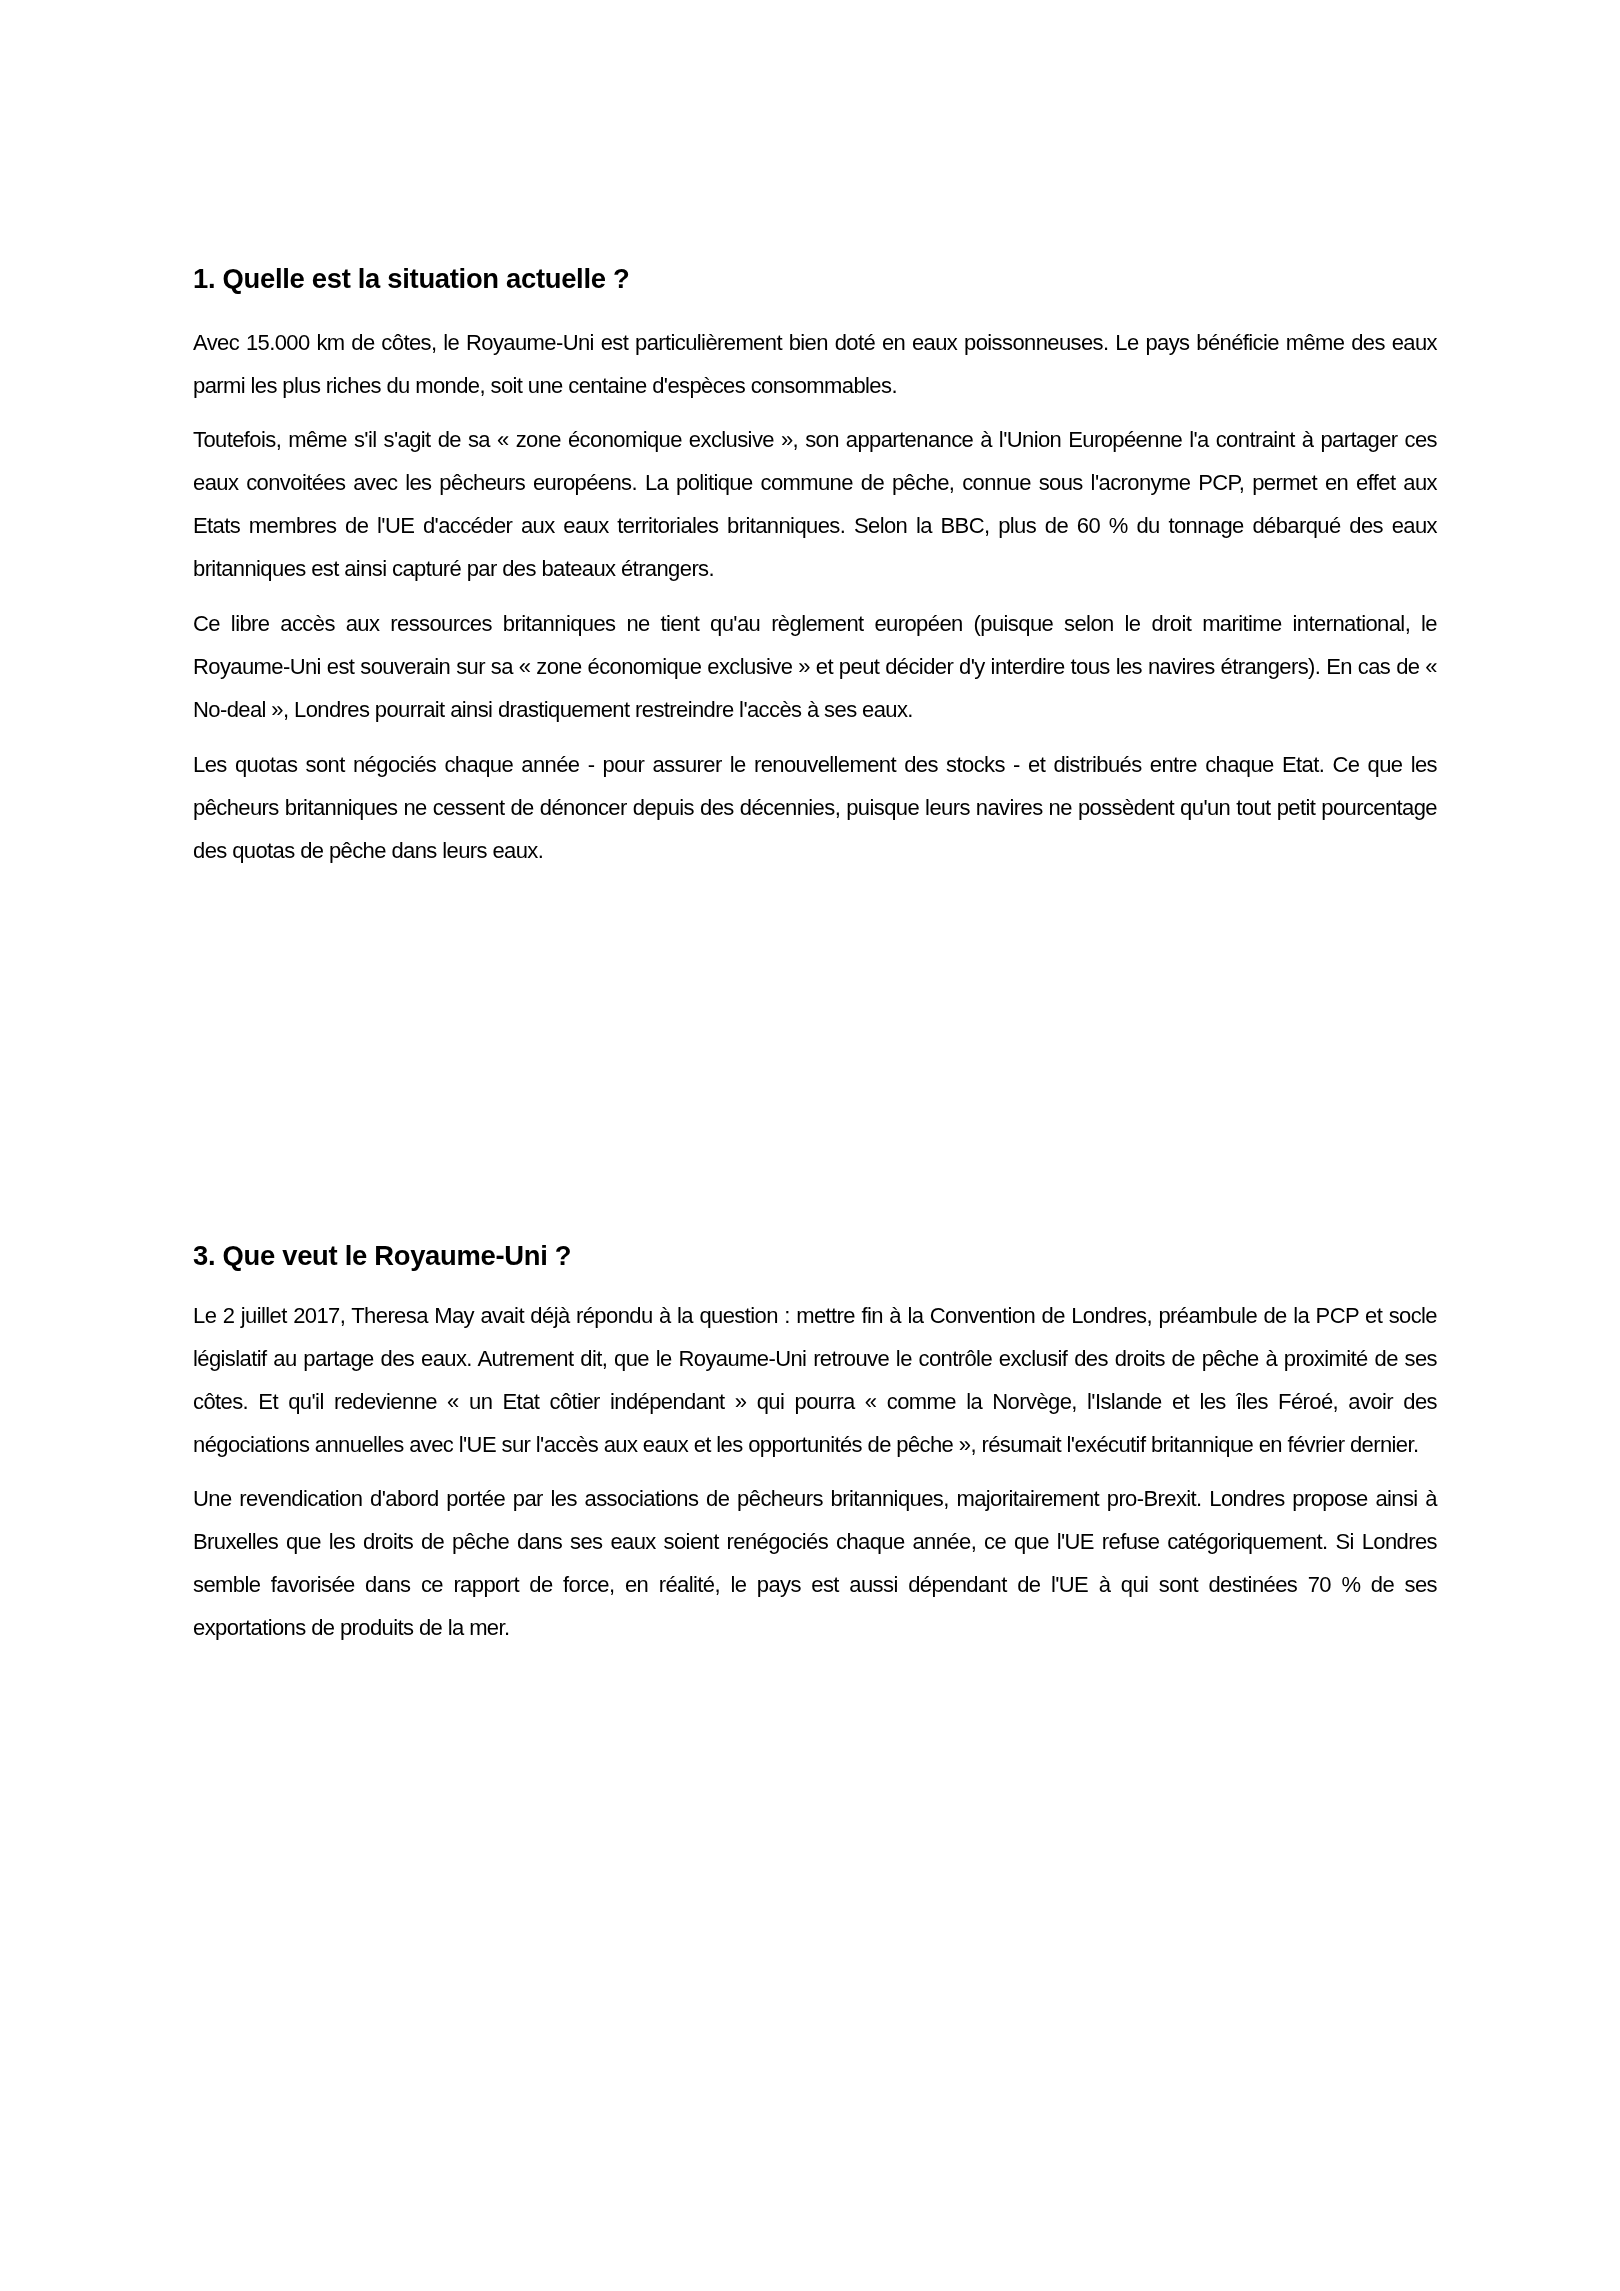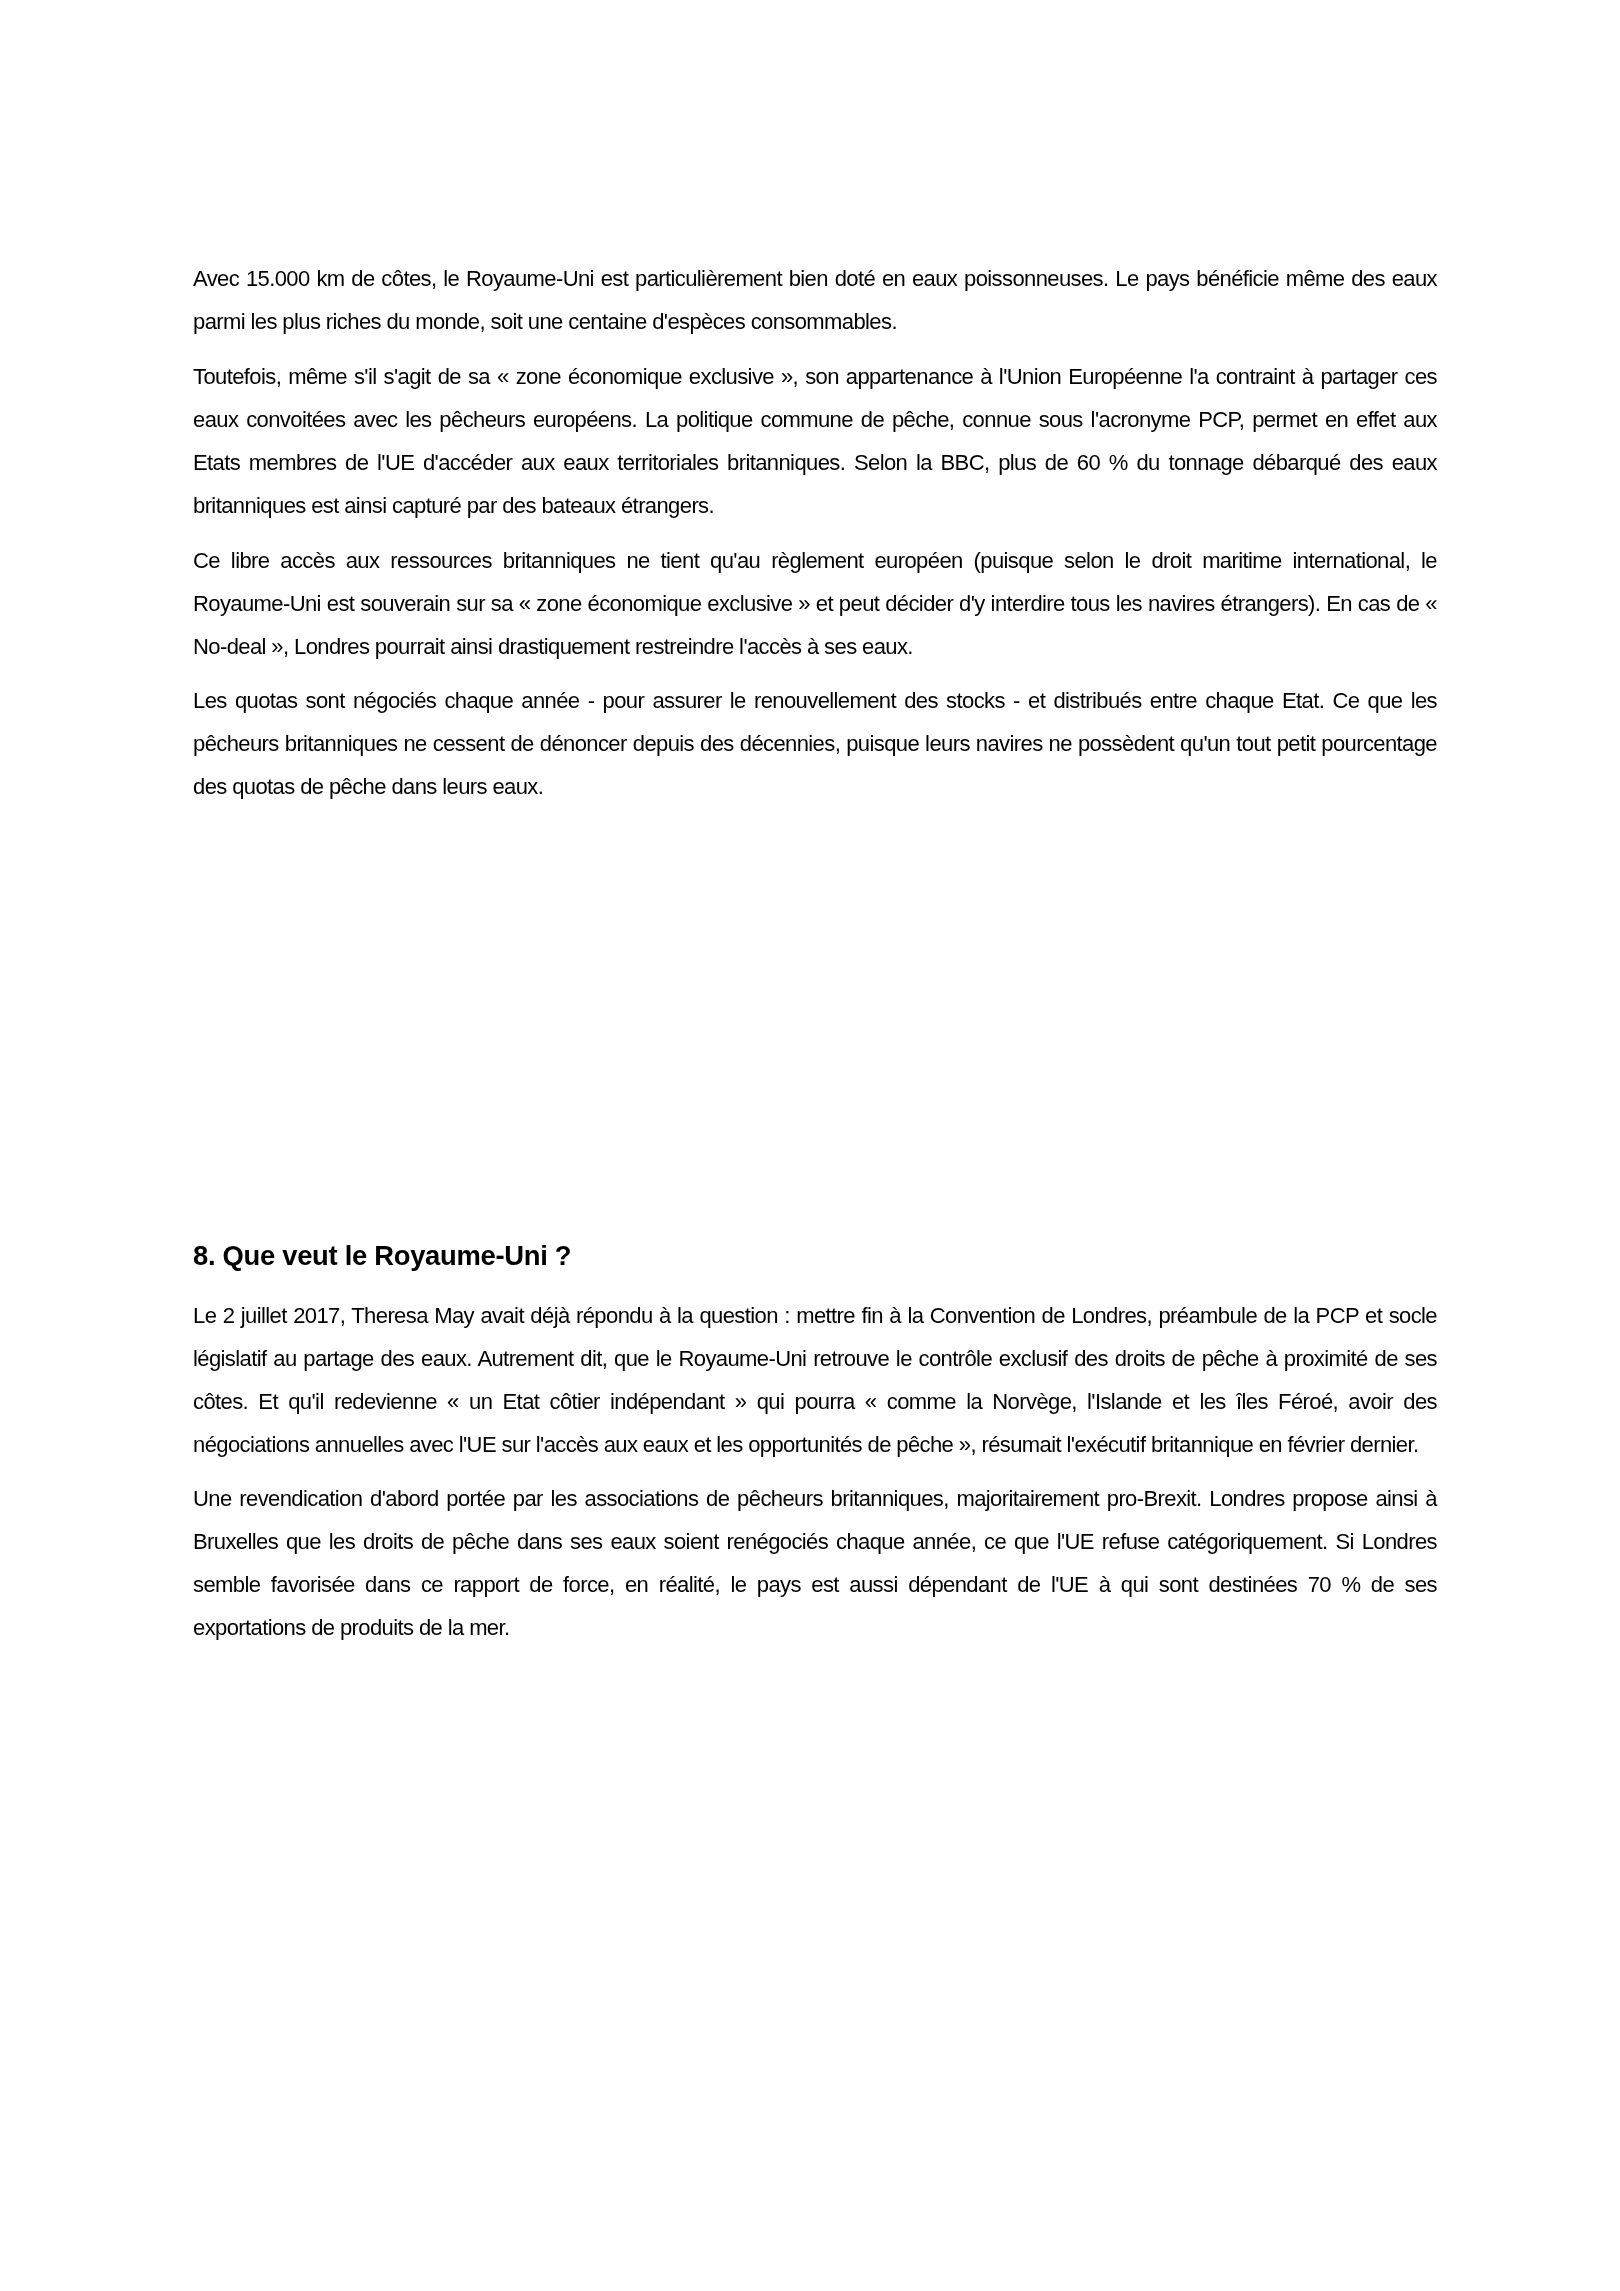--- a/index.html
+++ b/index.html
@@ -46,26 +46,27 @@
     #section-1 .heading { margin-bottom: 20.6px; }
     #section-2 { top: 1234px; }
     #section-2 .heading { margin-bottom: 16.7px; }
   </style>
 </head>
 <body>
 
 <div class="page">
 
   <div class="section" id="section-1">
+    <h2 class="heading">1. Quelle est la situation actuelle ?</h2>
     <p class="para">Avec 15.000 km de côtes, le Royaume-Uni est particulièrement bien doté en eaux poissonneuses. Le pays bénéficie même des eaux parmi les plus riches du monde, soit une centaine d'espèces consommables.</p>
     <p class="para">Toutefois, même s'il s'agit de sa « zone économique exclusive », son appartenance à l'Union Européenne l'a contraint à partager ces eaux convoitées avec les pêcheurs européens. La politique commune de pêche, connue sous l'acronyme PCP, permet en effet aux Etats membres de l'UE d'accéder aux eaux territoriales britanniques. Selon la BBC, plus de 60 % du tonnage débarqué des eaux britanniques est ainsi capturé par des bateaux étrangers.</p>
     <p class="para">Ce libre accès aux ressources britanniques ne tient qu'au règlement européen (puisque selon le droit maritime international, le Royaume-Uni est souverain sur sa « zone économique exclusive » et peut décider d'y interdire tous les navires étrangers). En cas de « No-deal », Londres pourrait ainsi drastiquement restreindre l'accès à ses eaux.</p>
     <p class="para">Les quotas sont négociés chaque année - pour assurer le renouvellement des stocks - et distribués entre chaque Etat. Ce que les pêcheurs britanniques ne cessent de dénoncer depuis des décennies, puisque leurs navires ne possèdent qu'un tout petit pourcentage des quotas de pêche dans leurs eaux.</p>
   </div>
 
   <div class="section" id="section-2">
-    <h2 class="heading">8. Que veut le Royaume-Uni ?</h2>
+    <h2 class="heading">3. Que veut le Royaume-Uni ?</h2>
     <p class="para">Le 2 juillet 2017, Theresa May avait déjà répondu à la question : mettre fin à la Convention de Londres, préambule de la PCP et socle législatif au partage des eaux. Autrement dit, que le Royaume-Uni retrouve le contrôle exclusif des droits de pêche à proximité de ses côtes. Et qu'il redevienne « un Etat côtier indépendant » qui pourra « comme la Norvège, l'Islande et les îles Féroé, avoir des négociations annuelles avec l'UE sur l'accès aux eaux et les opportunités de pêche », résumait l'exécutif britannique en février dernier.</p>
     <p class="para">Une revendication d'abord portée par les associations de pêcheurs britanniques, majoritairement pro-Brexit. Londres propose ainsi à Bruxelles que les droits de pêche dans ses eaux soient renégociés chaque année, ce que l'UE refuse catégoriquement. Si Londres semble favorisée dans ce rapport de force, en réalité, le pays est aussi dépendant de l'UE à qui sont destinées 70 % de ses exportations de produits de la mer.</p>
   </div>
 
 </div>
 
 
 </body></html>

